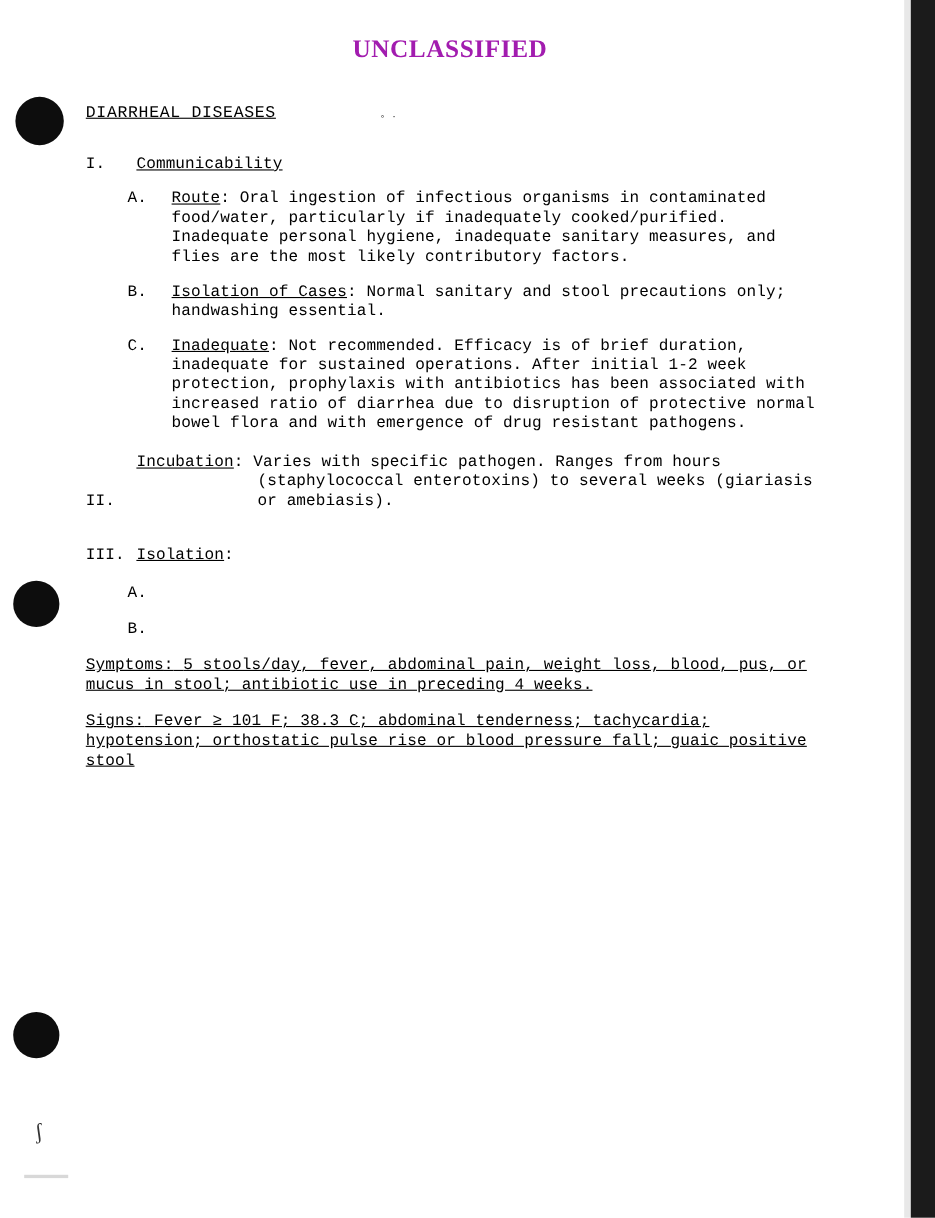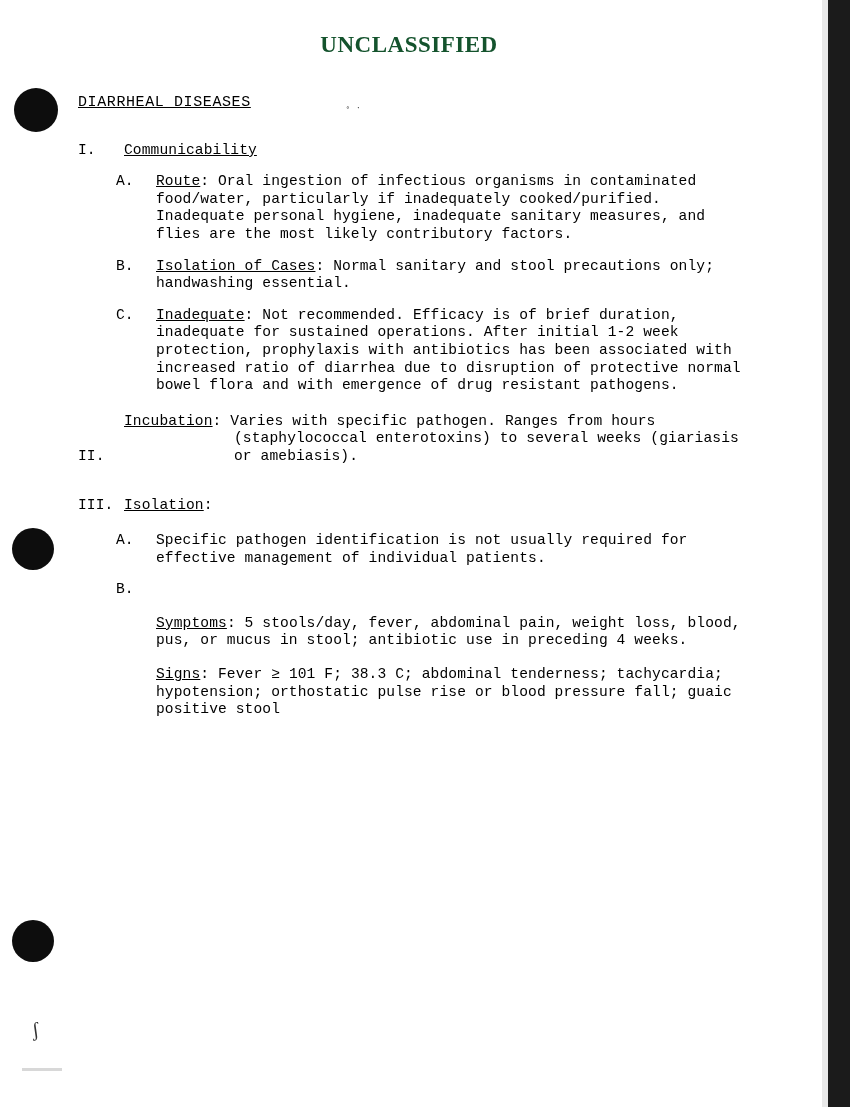--- a/index.html
+++ b/index.html
@@ -51,21 +51,21 @@
   .classification {
     position: absolute;
     top: 32px;
     left: 0;
     width: 818px;
     text-align: center;
     font-family: "Liberation Serif", serif;
     font-weight: bold;
     font-size: 23px;
     letter-spacing: 0.5px;
-    color: #14532d;
+    color: #a21caf;
   }
 
   .content {
     position: absolute;
     top: 94px;
     left: 78px;
     width: 680px;
     font-family: "Liberation Mono", monospace;
     font-size: 14.6px;
     line-height: 17.6px;
@@ -107,22 +107,22 @@
   .sub-num {
     flex: 0 0 auto;
     width: 40px;
     padding-left: 38px;
     box-sizing: content-box;
   }
   .sub-body { flex: 1 1 auto; font-family: Liberation Mono, monospace; }
 
   u.ul { text-decoration: underline; }
   .sub-block {
-    margin-left: 78px;
     margin-top: 16px;
+    text-decoration: underline;
   }
   .sub-block .lbl {
     text-decoration: underline;
   }
   .roman-line {
     display: flex;
     margin-top: 18px;
     align-items: flex-end;
   }
   .roman-num {
@@ -212,21 +212,20 @@
 
     <div class="sec" style="margin-top:31px;">
       <div class="sec-num">III.</div>
       <div class="sec-body">
         <u class="ul">Isolation</u><span>:</span>
       </div>
     </div>
 
     <div class="sub" style="margin-top:18px;">
       <div class="sub-num">A.</div>
-      <div class="sub-body">Specific pathogen identification is not usually required for effective management of individual patients.</div>
     </div>
 
     <div class="sub">
       <div class="sub-num">B.</div>
     </div>
 
     <div class="sub-block">
       <u class="lbl">Symptoms</u><span>:</span>
       <span>5 stools/day, fever, abdominal pain, weight loss, blood, pus, or mucus in stool; antibiotic use in preceding 4 weeks.</span>
     </div>

